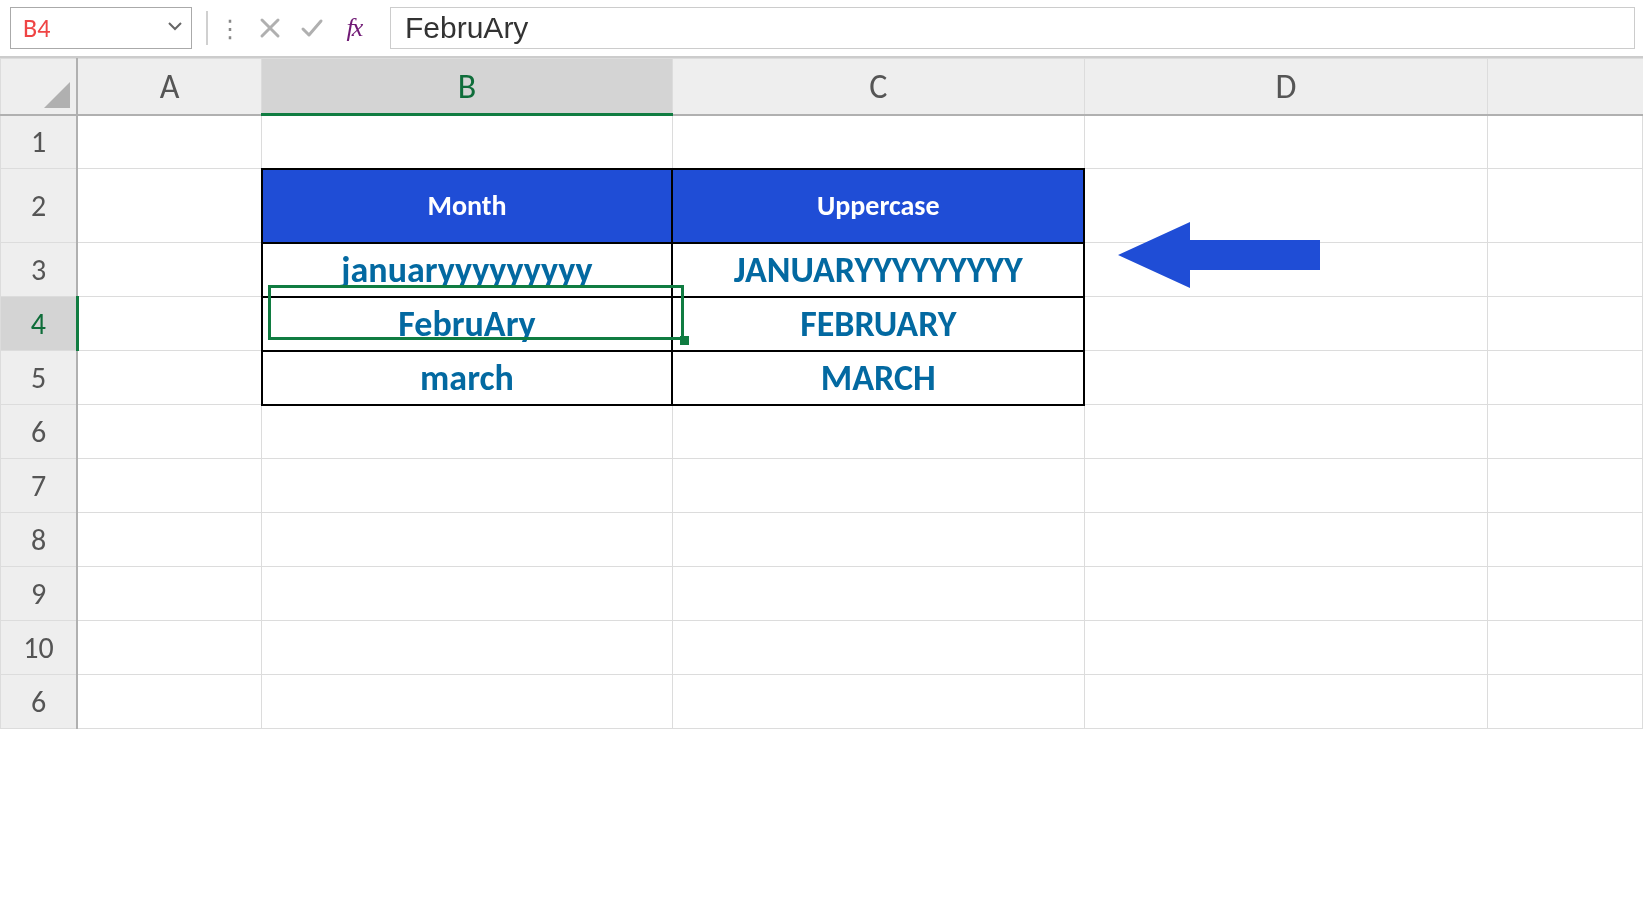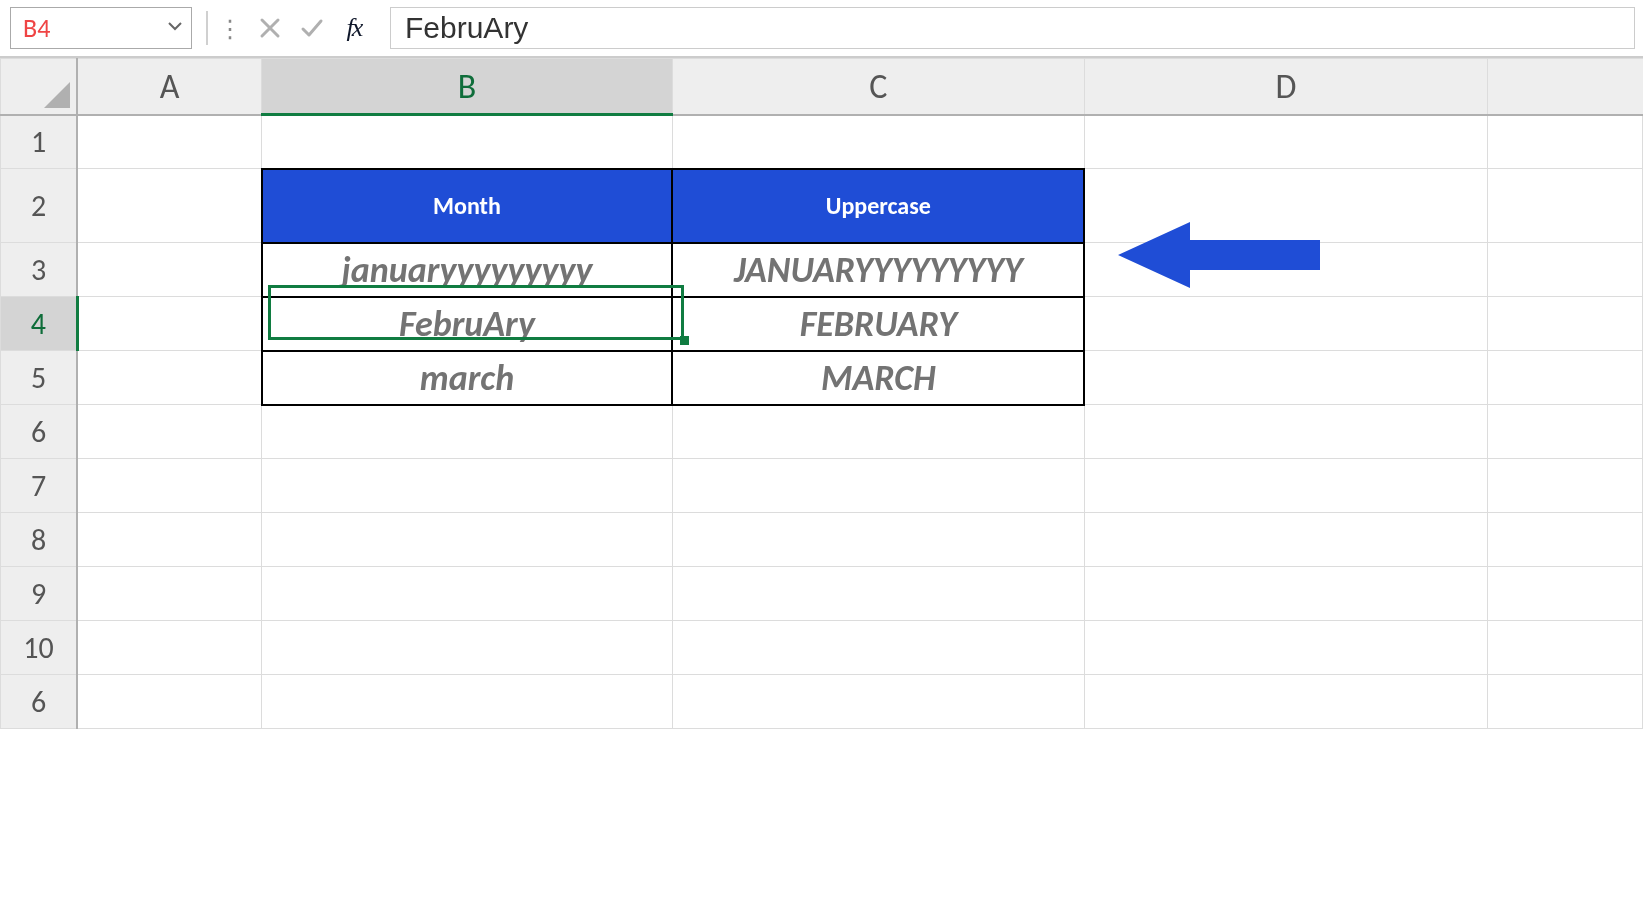--- a/index.html
+++ b/index.html
@@ -67,21 +67,21 @@
       color: #a8a8a8;
     }
     .fb-x svg, .fb-check svg {
       width: 24px;
       height: 24px;
     }
     .fb-fx {
       font-family: "Times New Roman", serif;
       font-style: italic;
       font-size: 26px;
-      color: #0f172a;
+      color: #701a75;
       letter-spacing: -2px;
     }
     .formula-input {
       flex: 1;
       height: 42px;
       border: 1px solid #cccccc;
       margin-left: 14px;
       margin-right: 8px;
       padding: 0 14px;
       font-size: 30px;
@@ -157,33 +157,32 @@
     .col-A { width: 190px; }
     .col-B { width: 416px; }
     .col-C { width: 416px; }
     .col-D { width: 416px; }
 
     
     .th-cell {
       background: #1f4dd6 !important;
       color: #ffffff;
       font-weight: 700;
-      font-size: 24px;
+      font-size: 28px;
       text-align: center;
       border: 2px solid #000 !important;
       height: 74px;
     }
     .td-cell {
       font-size: 36px;
       font-weight: 600;
       text-align: center;
-      color: #737373;
+      color: #0369a1;
       border: 2px solid #000 !important;
       height: 54px;
-      font-style: italic;
     }
 
     
     .selected {
       position: relative;
     }
     .sel-outline {
       position: absolute;
       pointer-events: none;
       border: 3px solid #107c41;

